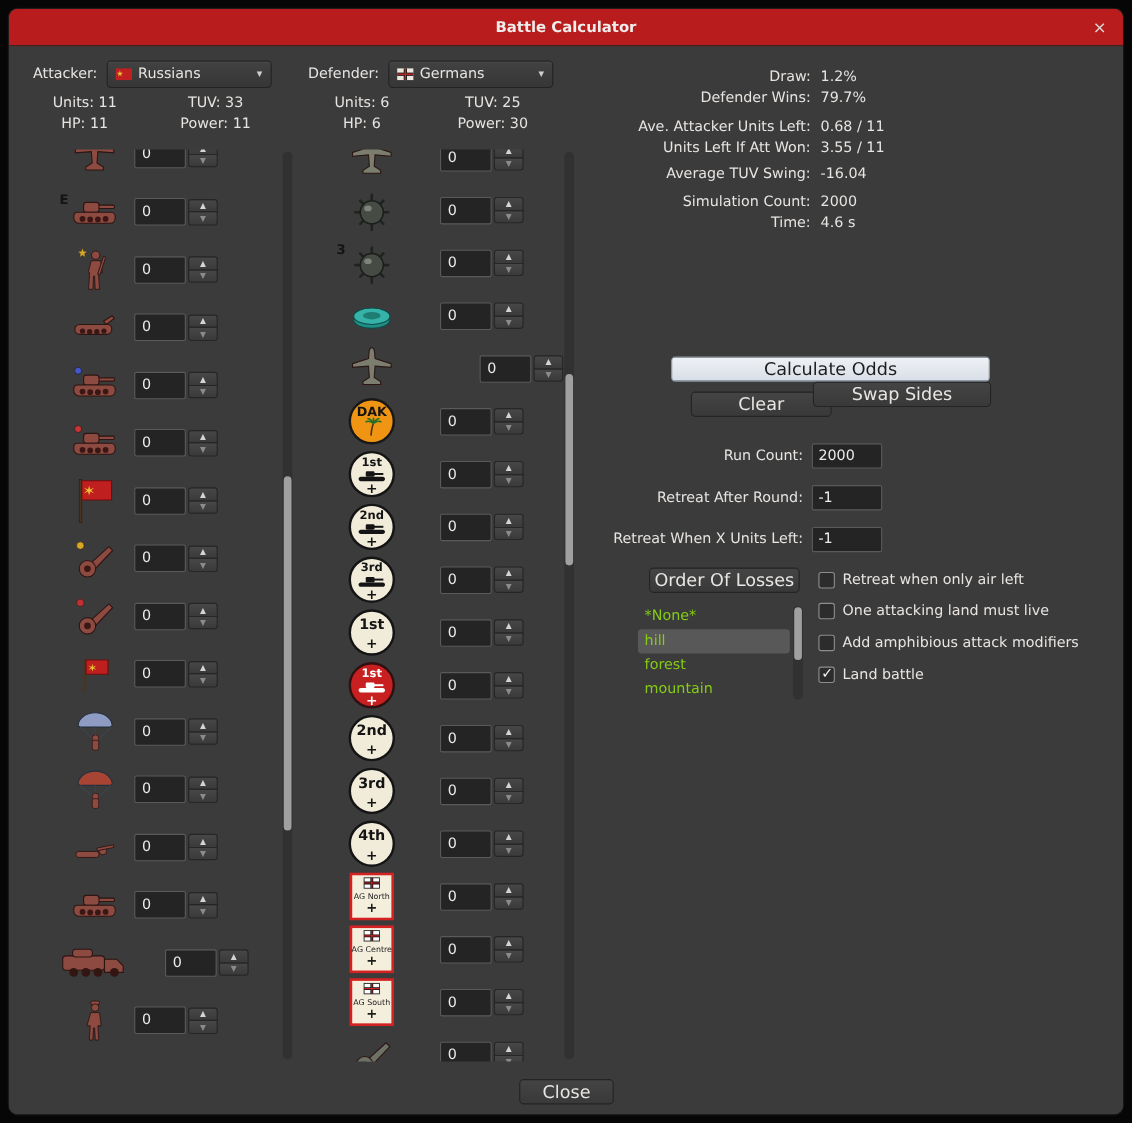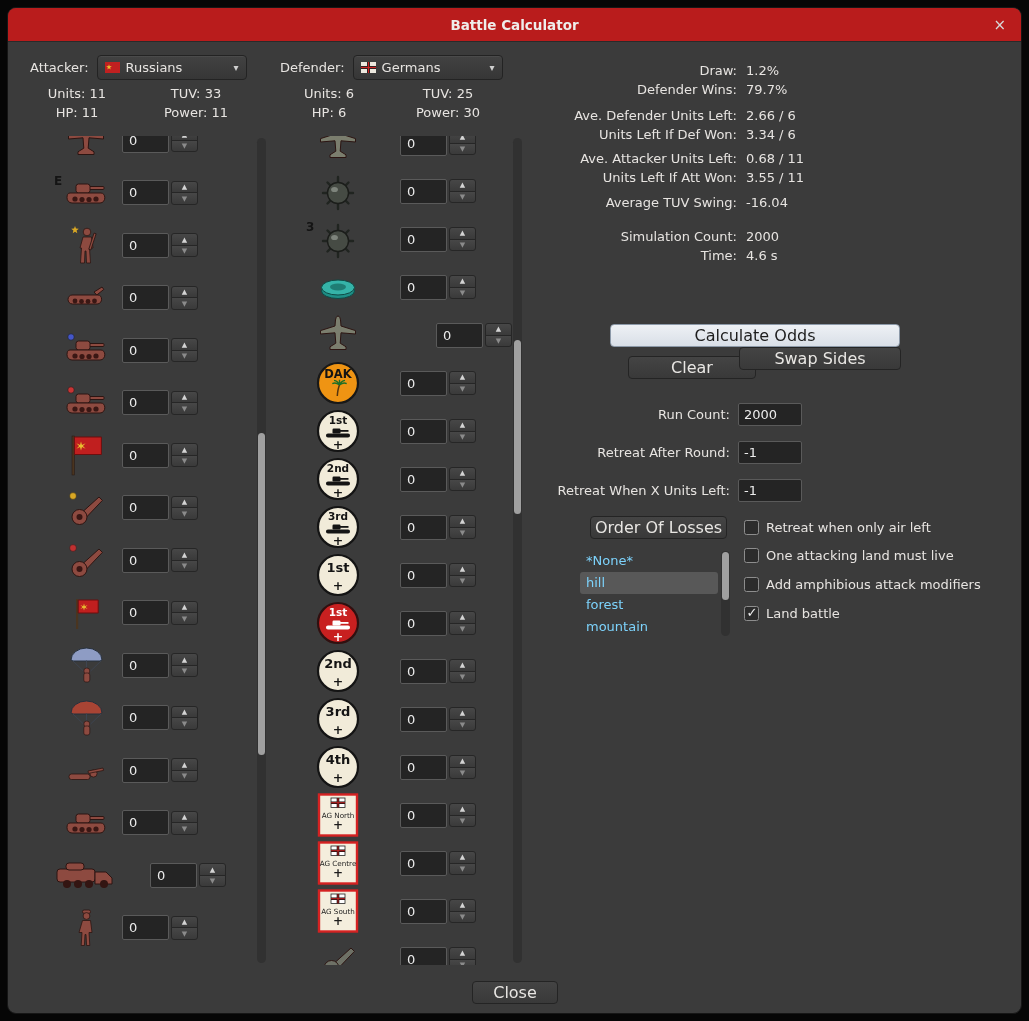--- a/index.html
+++ b/index.html
@@ -72,21 +72,21 @@
   .field{width:64px;height:23px;background:#242424;border:1px solid #5a5a5a;border-radius:2px;color:#ececec;font-size:13px;font-family:"DejaVu Sans",sans-serif;padding:0 5px}
 
   .check{position:absolute;display:flex;align-items:center;gap:7px;height:16px;white-space:nowrap}
   #chk-air{left:736px;top:511px}
   .chk-stack{position:absolute;left:736px;top:539px}
   .chk-stack .check{position:static;margin-bottom:13px}
   .box{width:15px;height:15px;flex:none;background:#2c2c2c;border:1px solid #8d8d8d;border-radius:2.5px;position:relative}
   .box.checked::after{content:"✓";position:absolute;left:1.5px;top:-2px;font-size:13px;font-weight:bold;color:#efefef}
 
   .loss-list{position:absolute;left:572px;top:542px;width:150px;height:90px}
-  .loss-item{height:22px;line-height:22px;padding-left:6px;width:138px;white-space:nowrap;color:#7dd3fc}
+  .loss-item{height:22px;line-height:22px;padding-left:6px;width:138px;white-space:nowrap;color:#84cc16}
   .loss-item.selected{background:#585858;border-radius:3px}
   .loss-list .vtrack{top:1px;bottom:4px;width:9px}
   #loss-thumb{top:1px;height:48px}
 </style>
 </head>
 <body>
 
 <div class="window">
   <div class="titlebar">
     <span class="title">Battle Calculator</span>
@@ -806,30 +806,20 @@
           <span class="rlabel">Draw:</span>
           <span class="rvalue">1.2%</span>
         </div>
         <div class="rrow">
           <span class="rlabel">Defender Wins:</span>
           <span class="rvalue">79.7%</span>
         </div>
       </div>
       <div class="rgroup">
         <div class="rrow">
-          <span class="rlabel">Ave. Defender Units Left:</span>
-          <span class="rvalue">2.66 / 6</span>
-        </div>
-        <div class="rrow">
-          <span class="rlabel">Units Left If Def Won:</span>
-          <span class="rvalue">3.34 / 6</span>
-        </div>
-      </div>
-      <div class="rgroup">
-        <div class="rrow">
           <span class="rlabel">Ave. Attacker Units Left:</span>
           <span class="rvalue">0.68 / 11</span>
         </div>
         <div class="rrow">
           <span class="rlabel">Units Left If Att Won:</span>
           <span class="rvalue">3.55 / 11</span>
         </div>
       </div>
       <div class="rgroup">
         <div class="rrow">

